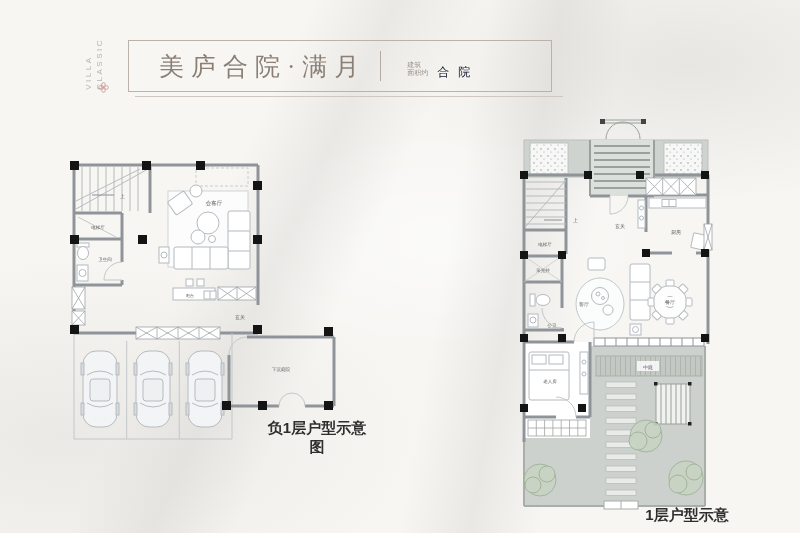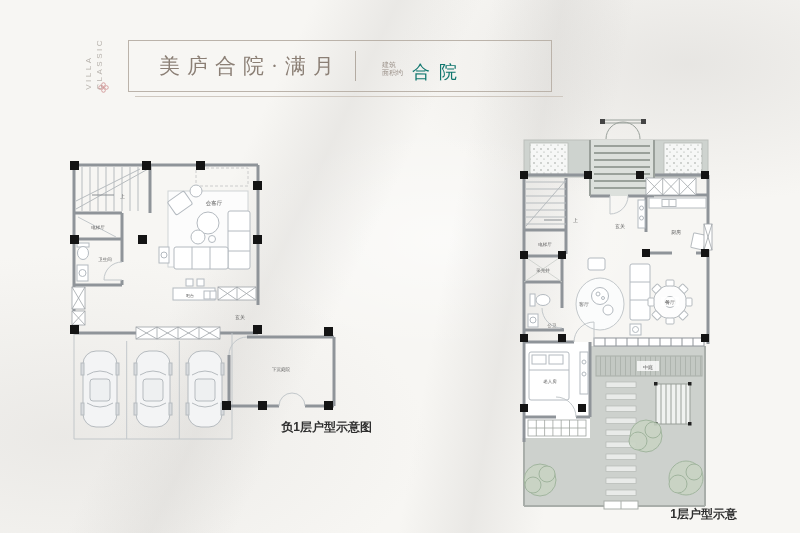--- a/index.html
+++ b/index.html
@@ -12,34 +12,34 @@
       radial-gradient(ellipse 420px 200px at 86% 12%, rgba(212,210,207,.45), rgba(212,210,207,0) 70%),
       radial-gradient(ellipse 520px 260px at 8% 82%, rgba(214,212,209,.38), rgba(214,212,209,0) 70%),
       radial-gradient(ellipse 300px 160px at 55% 45%, rgba(255,255,255,.5), rgba(255,255,255,0) 70%);}
   
   .brand{position:absolute;left:84px;top:38px;display:flex;gap:2px;color:#b7b2ac;}
   .brand span{writing-mode:vertical-rl;transform:rotate(180deg);font-size:8px;letter-spacing:2.5px;}
   .flower{position:absolute;left:98px;top:82px;width:11px;height:11px;opacity:.8;}
   
   .hbox{position:absolute;left:128px;top:40px;width:424px;height:52px;
         border:1px solid #bbb3aa;display:flex;align-items:center;box-sizing:border-box;}
-  .htitle{margin-left:30px;font-family:"Liberation Serif",serif;font-size:21px;
+  .htitle{margin-left:30px;font-family:"Liberation Serif",serif;font-size:25px;
           letter-spacing:7px;color:#8b7f75;white-space:nowrap;}
   .vline{width:1px;height:30px;background:#b3aba2;margin-left:14px;margin-right:26px;flex:none;}
   .areawrap{display:flex;align-items:center;}
   .arealbl{display:flex;flex-direction:column;font-size:7px;line-height:8px;color:#9a9088;
            margin-right:3px;margin-top:6px;}
   .areanum{font-family:"Liberation Serif",serif;font-size:36px;color:#8b7f75;line-height:36px;}
   .areanum sup{font-size:14px;vertical-align:super;}
-  .ptype{font-family:"Liberation Serif",serif;font-size:18px;letter-spacing:9px;color:#0f766e;
+  .ptype{font-family:"Liberation Serif",serif;font-size:12px;letter-spacing:9px;color:#0f172a;
          margin-left:6px;margin-top:12px;white-space:nowrap;}
   .hunderline{position:absolute;left:135px;top:96px;width:428px;height:1px;background:#cfc8c0;}
   
   .plan{position:absolute;}
-  .caption{position:absolute;font-size:12px;font-weight:bold;color:#2e2e2e;text-align:right;}
+  .caption{position:absolute;font-size:15px;font-weight:bold;color:#2e2e2e;text-align:center;}
   svg text{font-family:"Liberation Sans",sans-serif;fill:#5a5a5a;}
 </style>
 </head>
 <body>
 
 <div id="stage">
   <div class="marble"></div>
 
   <div class="brand">
     <span>VILLA</span>

